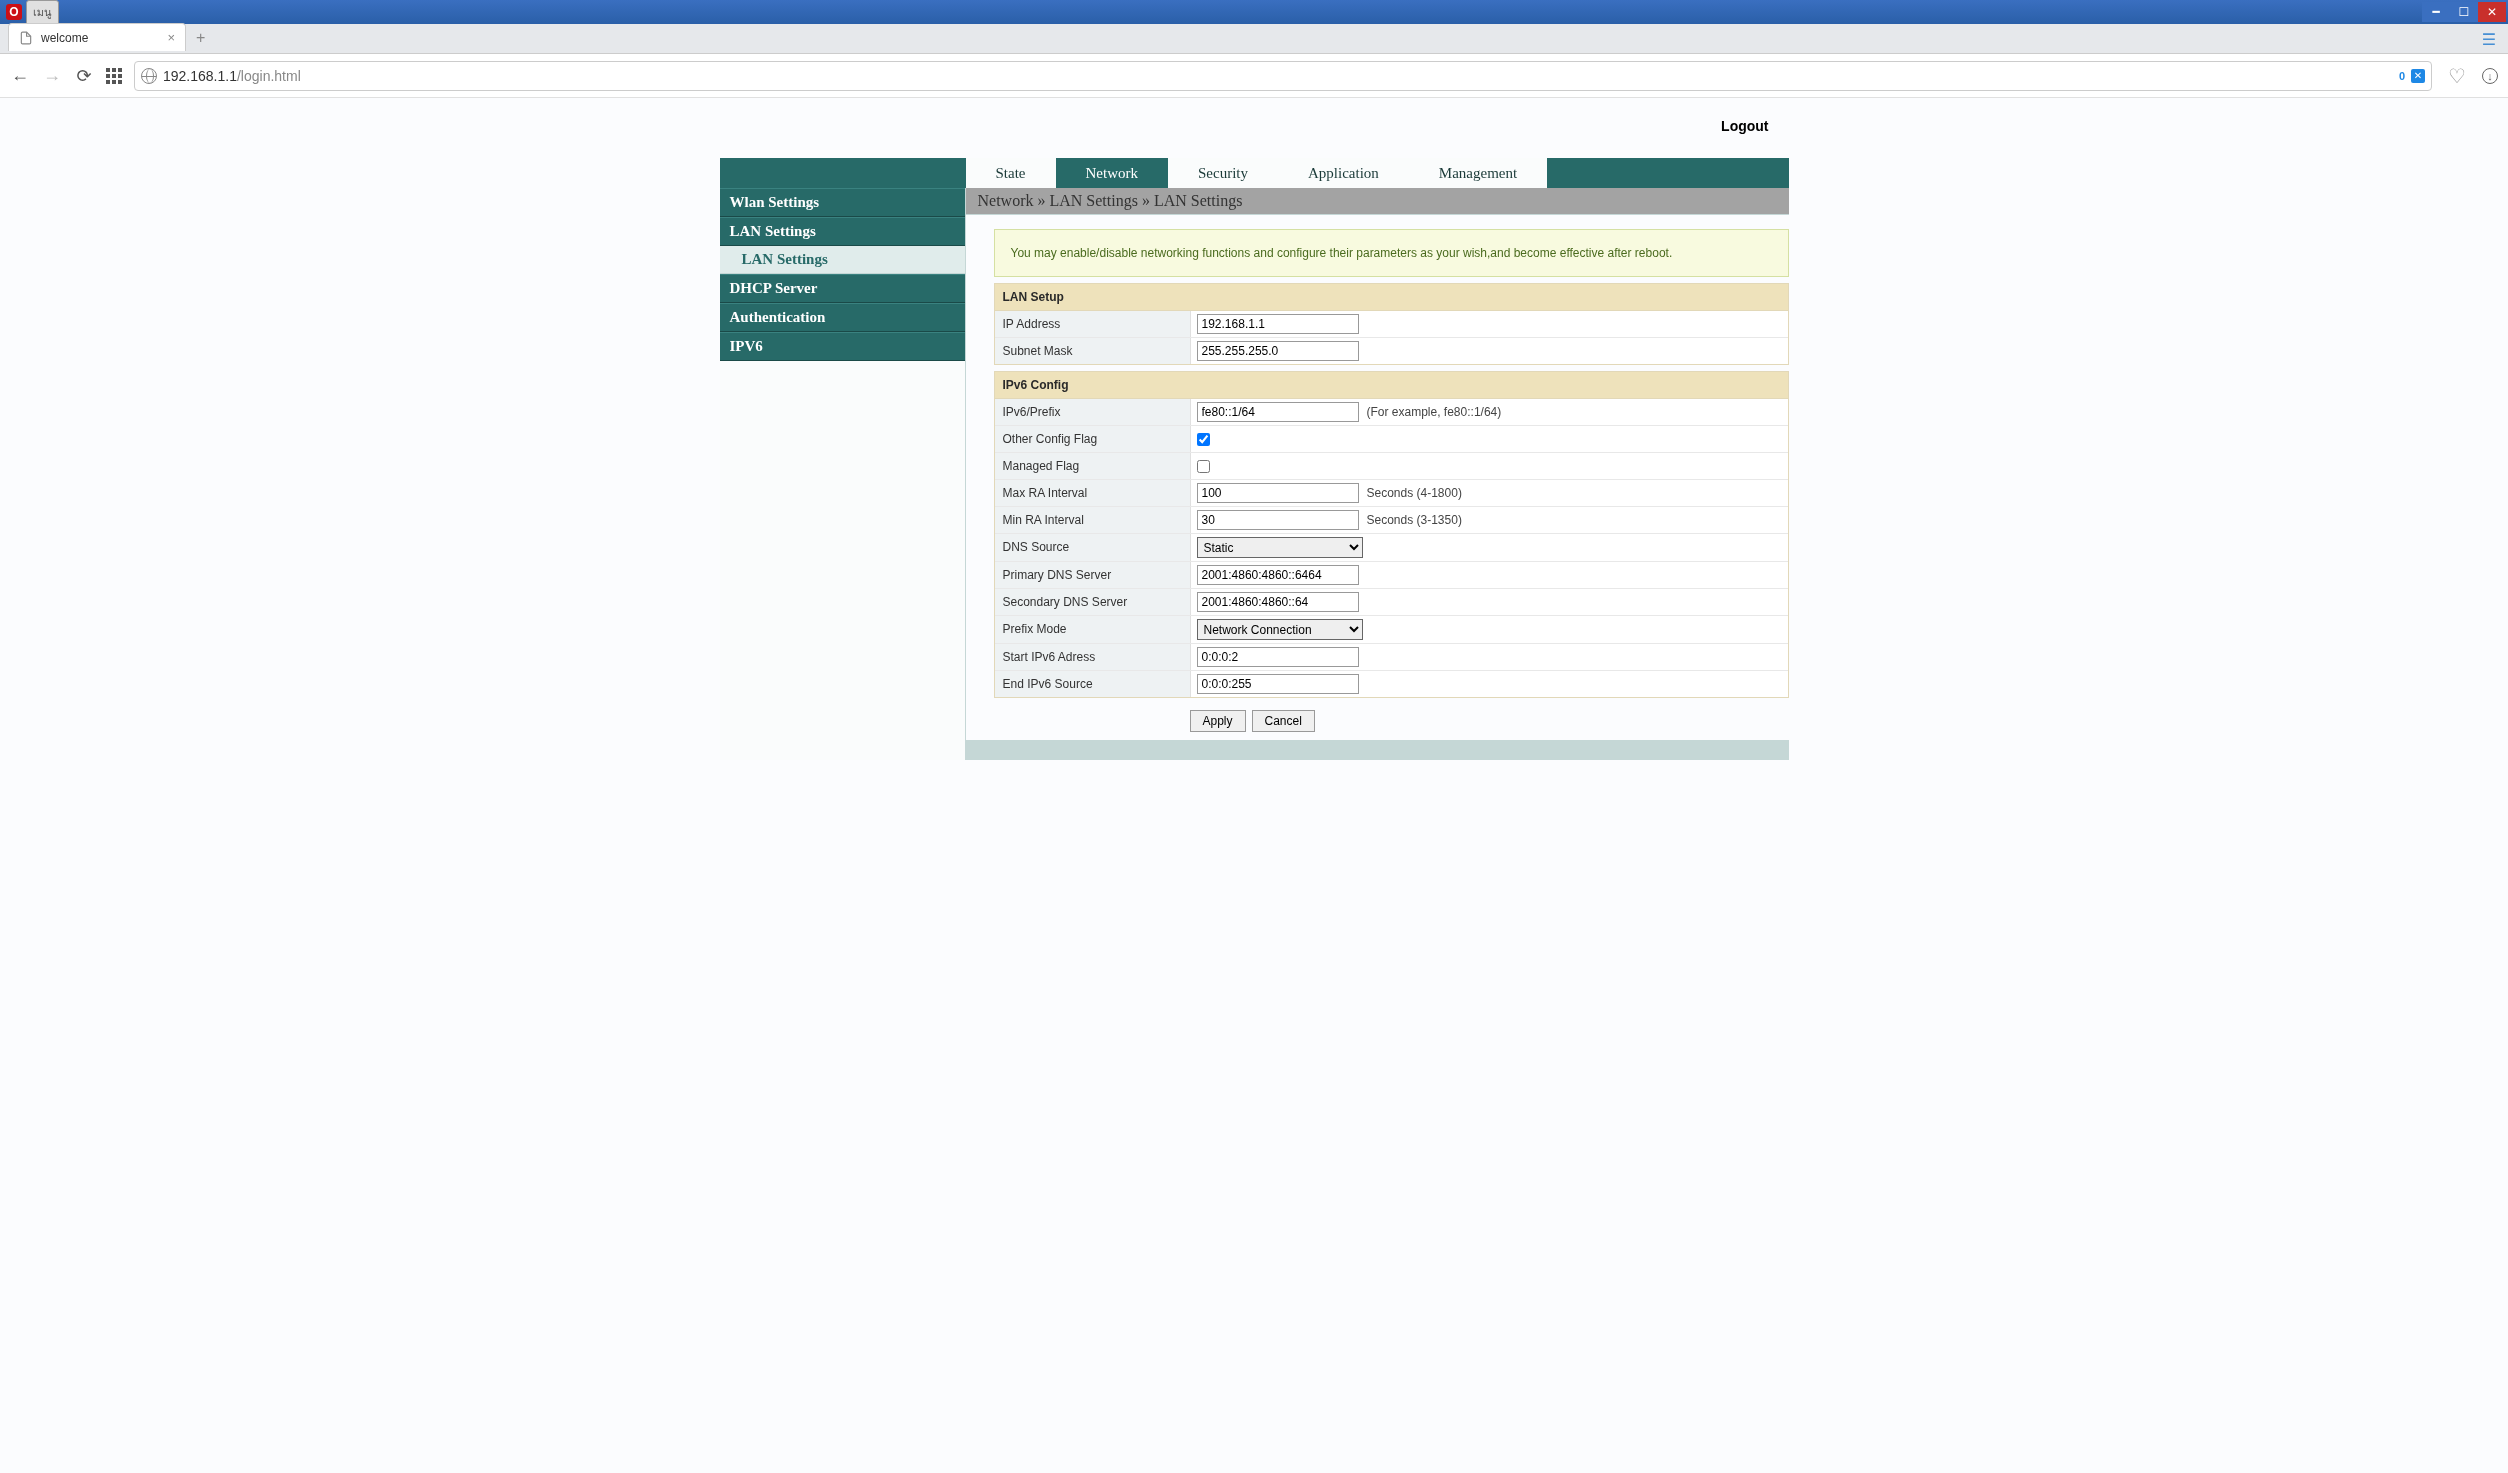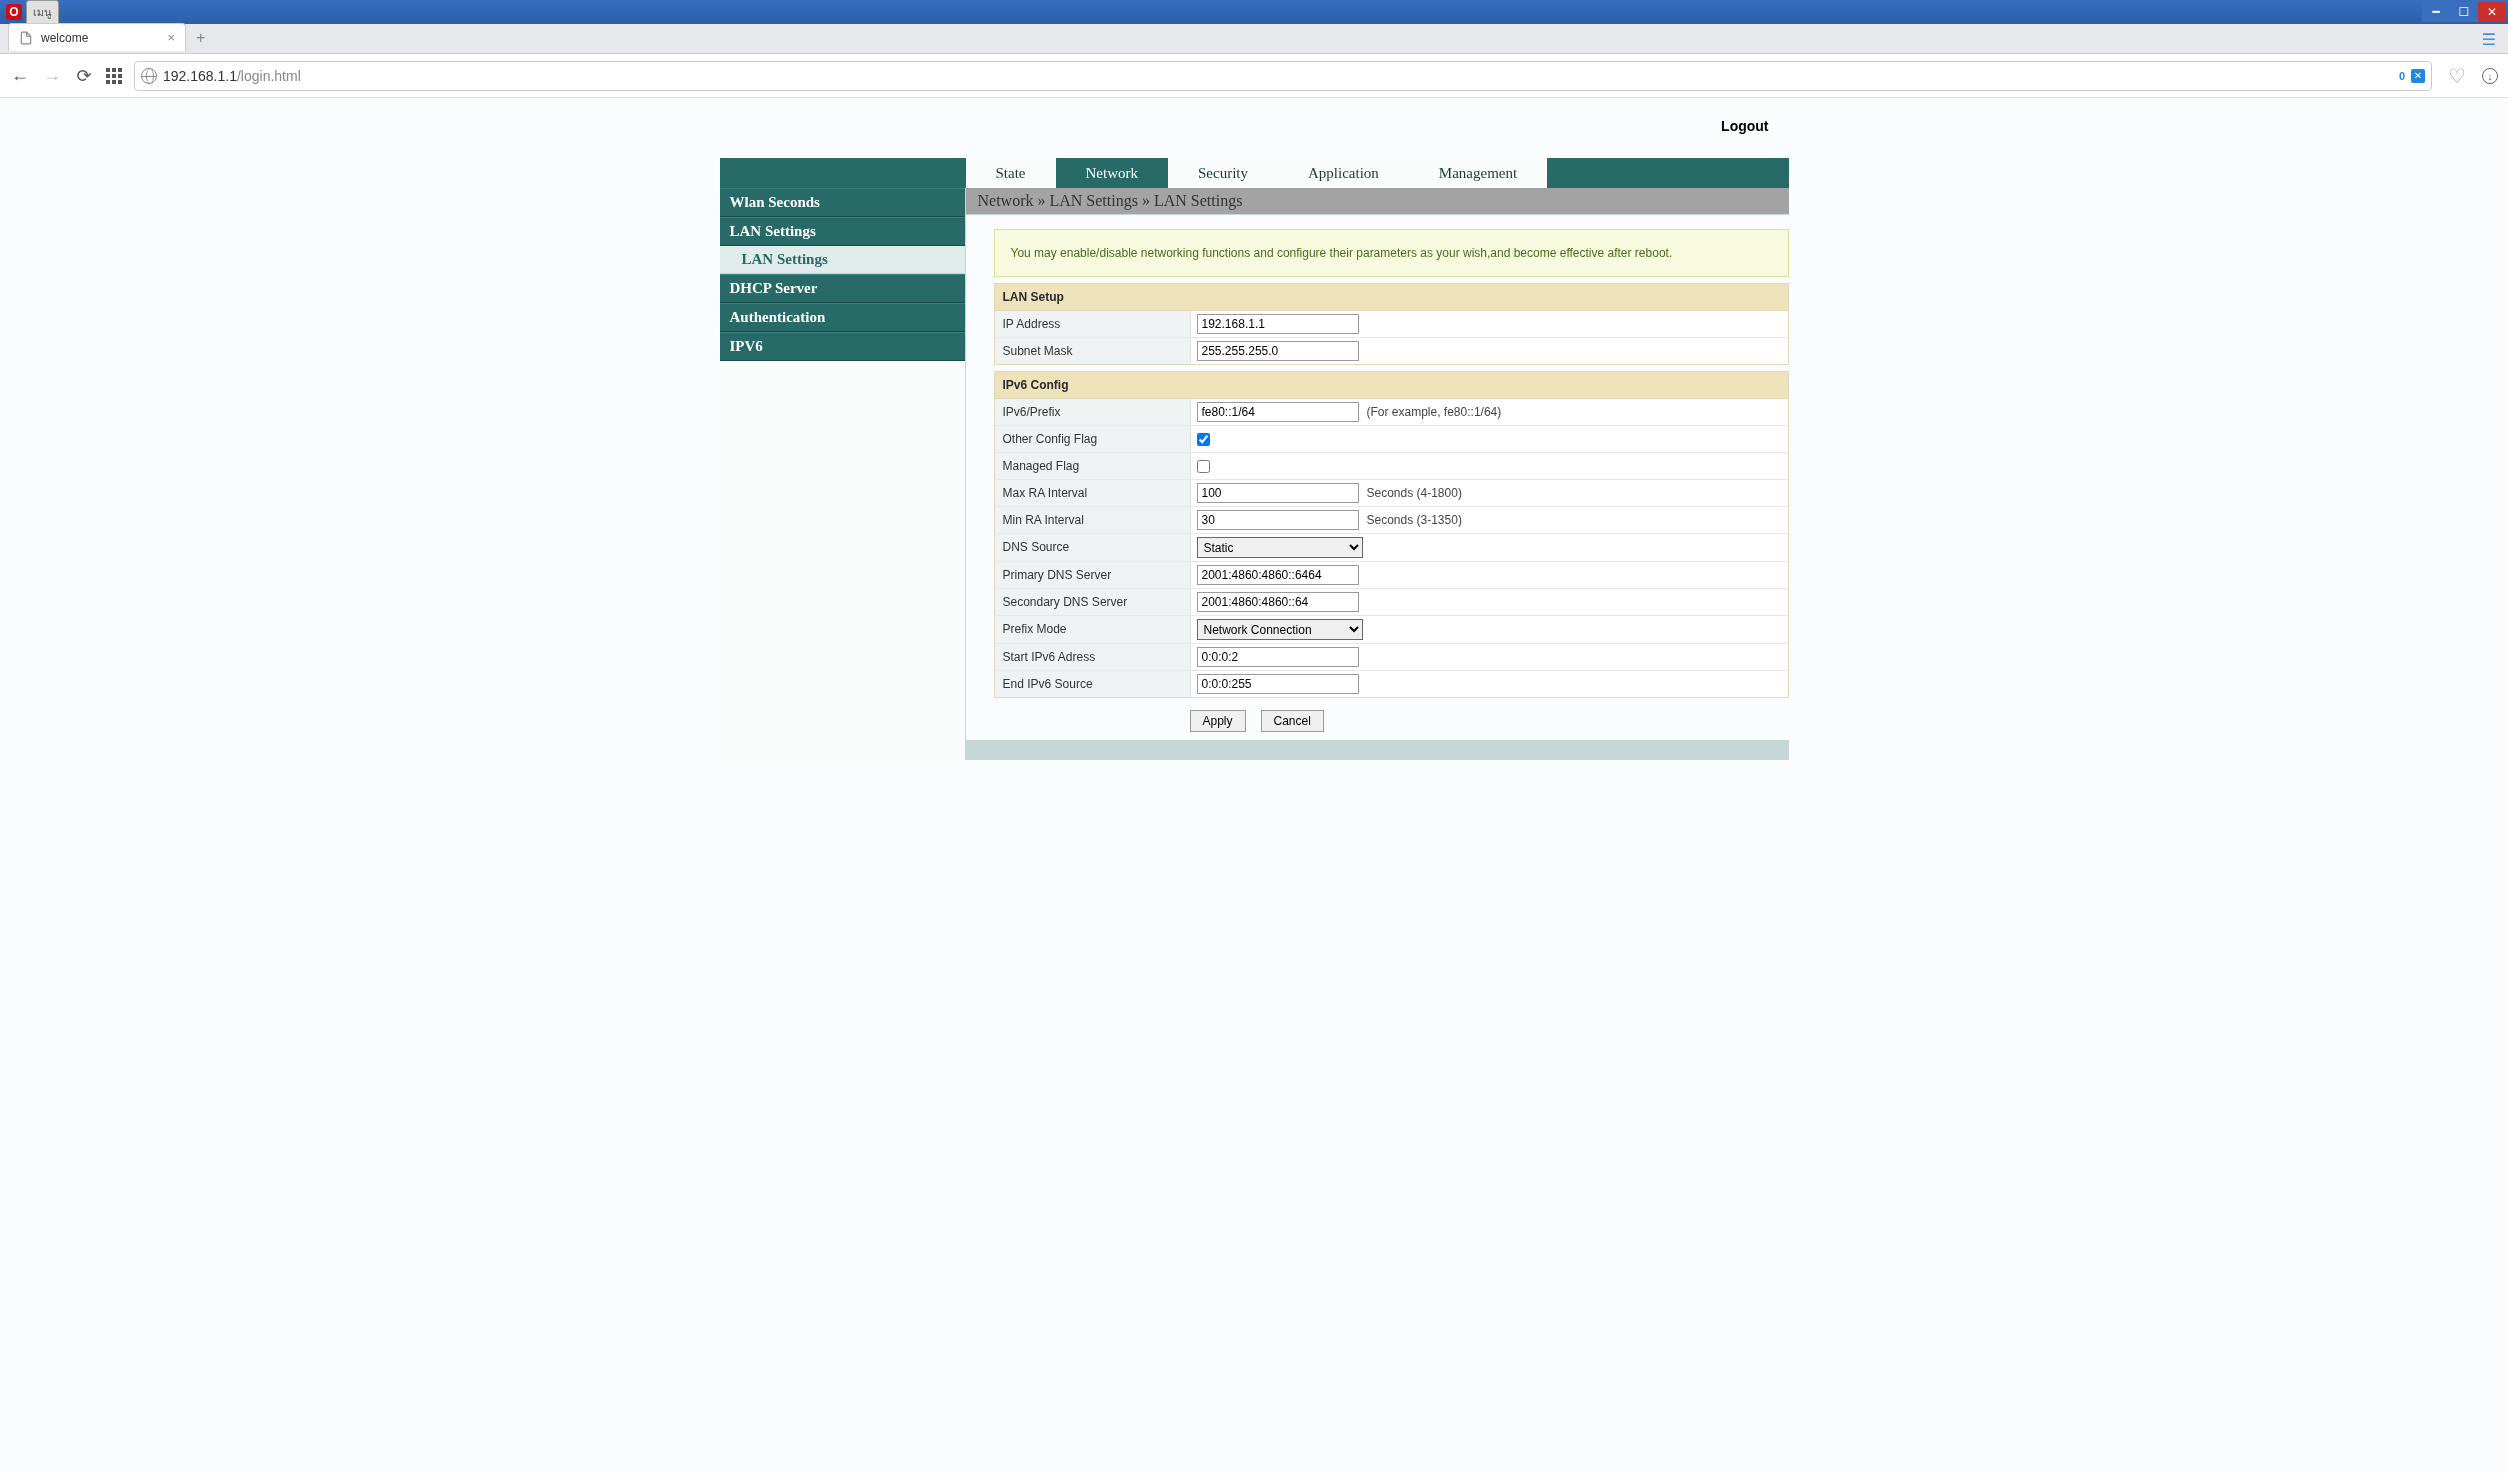--- a/index.html
+++ b/index.html
@@ -69,21 +69,21 @@
 .form-section { border: 1px solid #e2d8b8; margin-bottom: 6px; }
 .section-header { background: #eee2bb; color: #2a2a2a; font-weight: bold; font-size: 12px; padding: 6px 8px; border-bottom: 1px solid #e2d8b8; }
 .form-row { display: flex; border-bottom: 1px solid #e8e8e8; justify-content: flex-end; }
 .form-row:last-child { border-bottom: none; }
 .form-label { width: 196px; background: #eef2f3; padding: 6px 8px; color: #333; font-size: 12px; border-right: 1px solid #e0e0e0; }
 .form-control { flex: 1; padding: 3px 6px; display: flex; align-items: center; gap: 8px; background: #fff; }
 .form-control input[type=text] { width: 162px; border: 1px solid #999; padding: 2px 4px; font-size: 12px; height: 20px; }
 .form-control select { width: 166px; border: 1px solid #666; padding: 1px 2px; font-size: 12px; height: 21px; background: #efefef; }
 .form-hint { color: #444; font-size: 12px; }
 
-.button-row { padding: 6px 0 6px 196px; display: flex; gap: 15px; }
+.button-row { padding: 6px 0 6px 196px; display: flex; gap: 6px; }
 .button-row button { border: 1px solid #999; background: #f0f0f0; padding: 3px 12px; font-size: 12px; cursor: pointer; }
 
 .footer-bar { height: 20px; background: #c5d7d6; margin-top: 2px; }
 </style>
 </head>
 <body>
 
 <div class="window-chrome">
   <div class="window-chrome-left">
     <div class="opera-logo">O</div>
@@ -147,21 +147,21 @@
       <div class="main-tab">State</div>
       <div class="main-tab active">Network</div>
       <div class="main-tab">Security</div>
       <div class="main-tab">Application</div>
       <div class="main-tab">Management</div>
       <div class="main-tabs-fill"></div>
     </div>
 
     <div class="content-row">
       <div class="sidebar">
-        <div class="sidebar-item">Wlan Seconds</div>
+        <div class="sidebar-item">Wlan Settings</div>
         <div class="sidebar-item">LAN Settings</div>
         <div class="sidebar-subitem">LAN Settings</div>
         <div class="sidebar-item">DHCP Server</div>
         <div class="sidebar-item">Authentication</div>
         <div class="sidebar-item">IPV6</div>
       </div>
 
       <div class="content-area">
         <div class="breadcrumb">Network » LAN Settings » LAN Settings</div>
         <div class="content-body">

